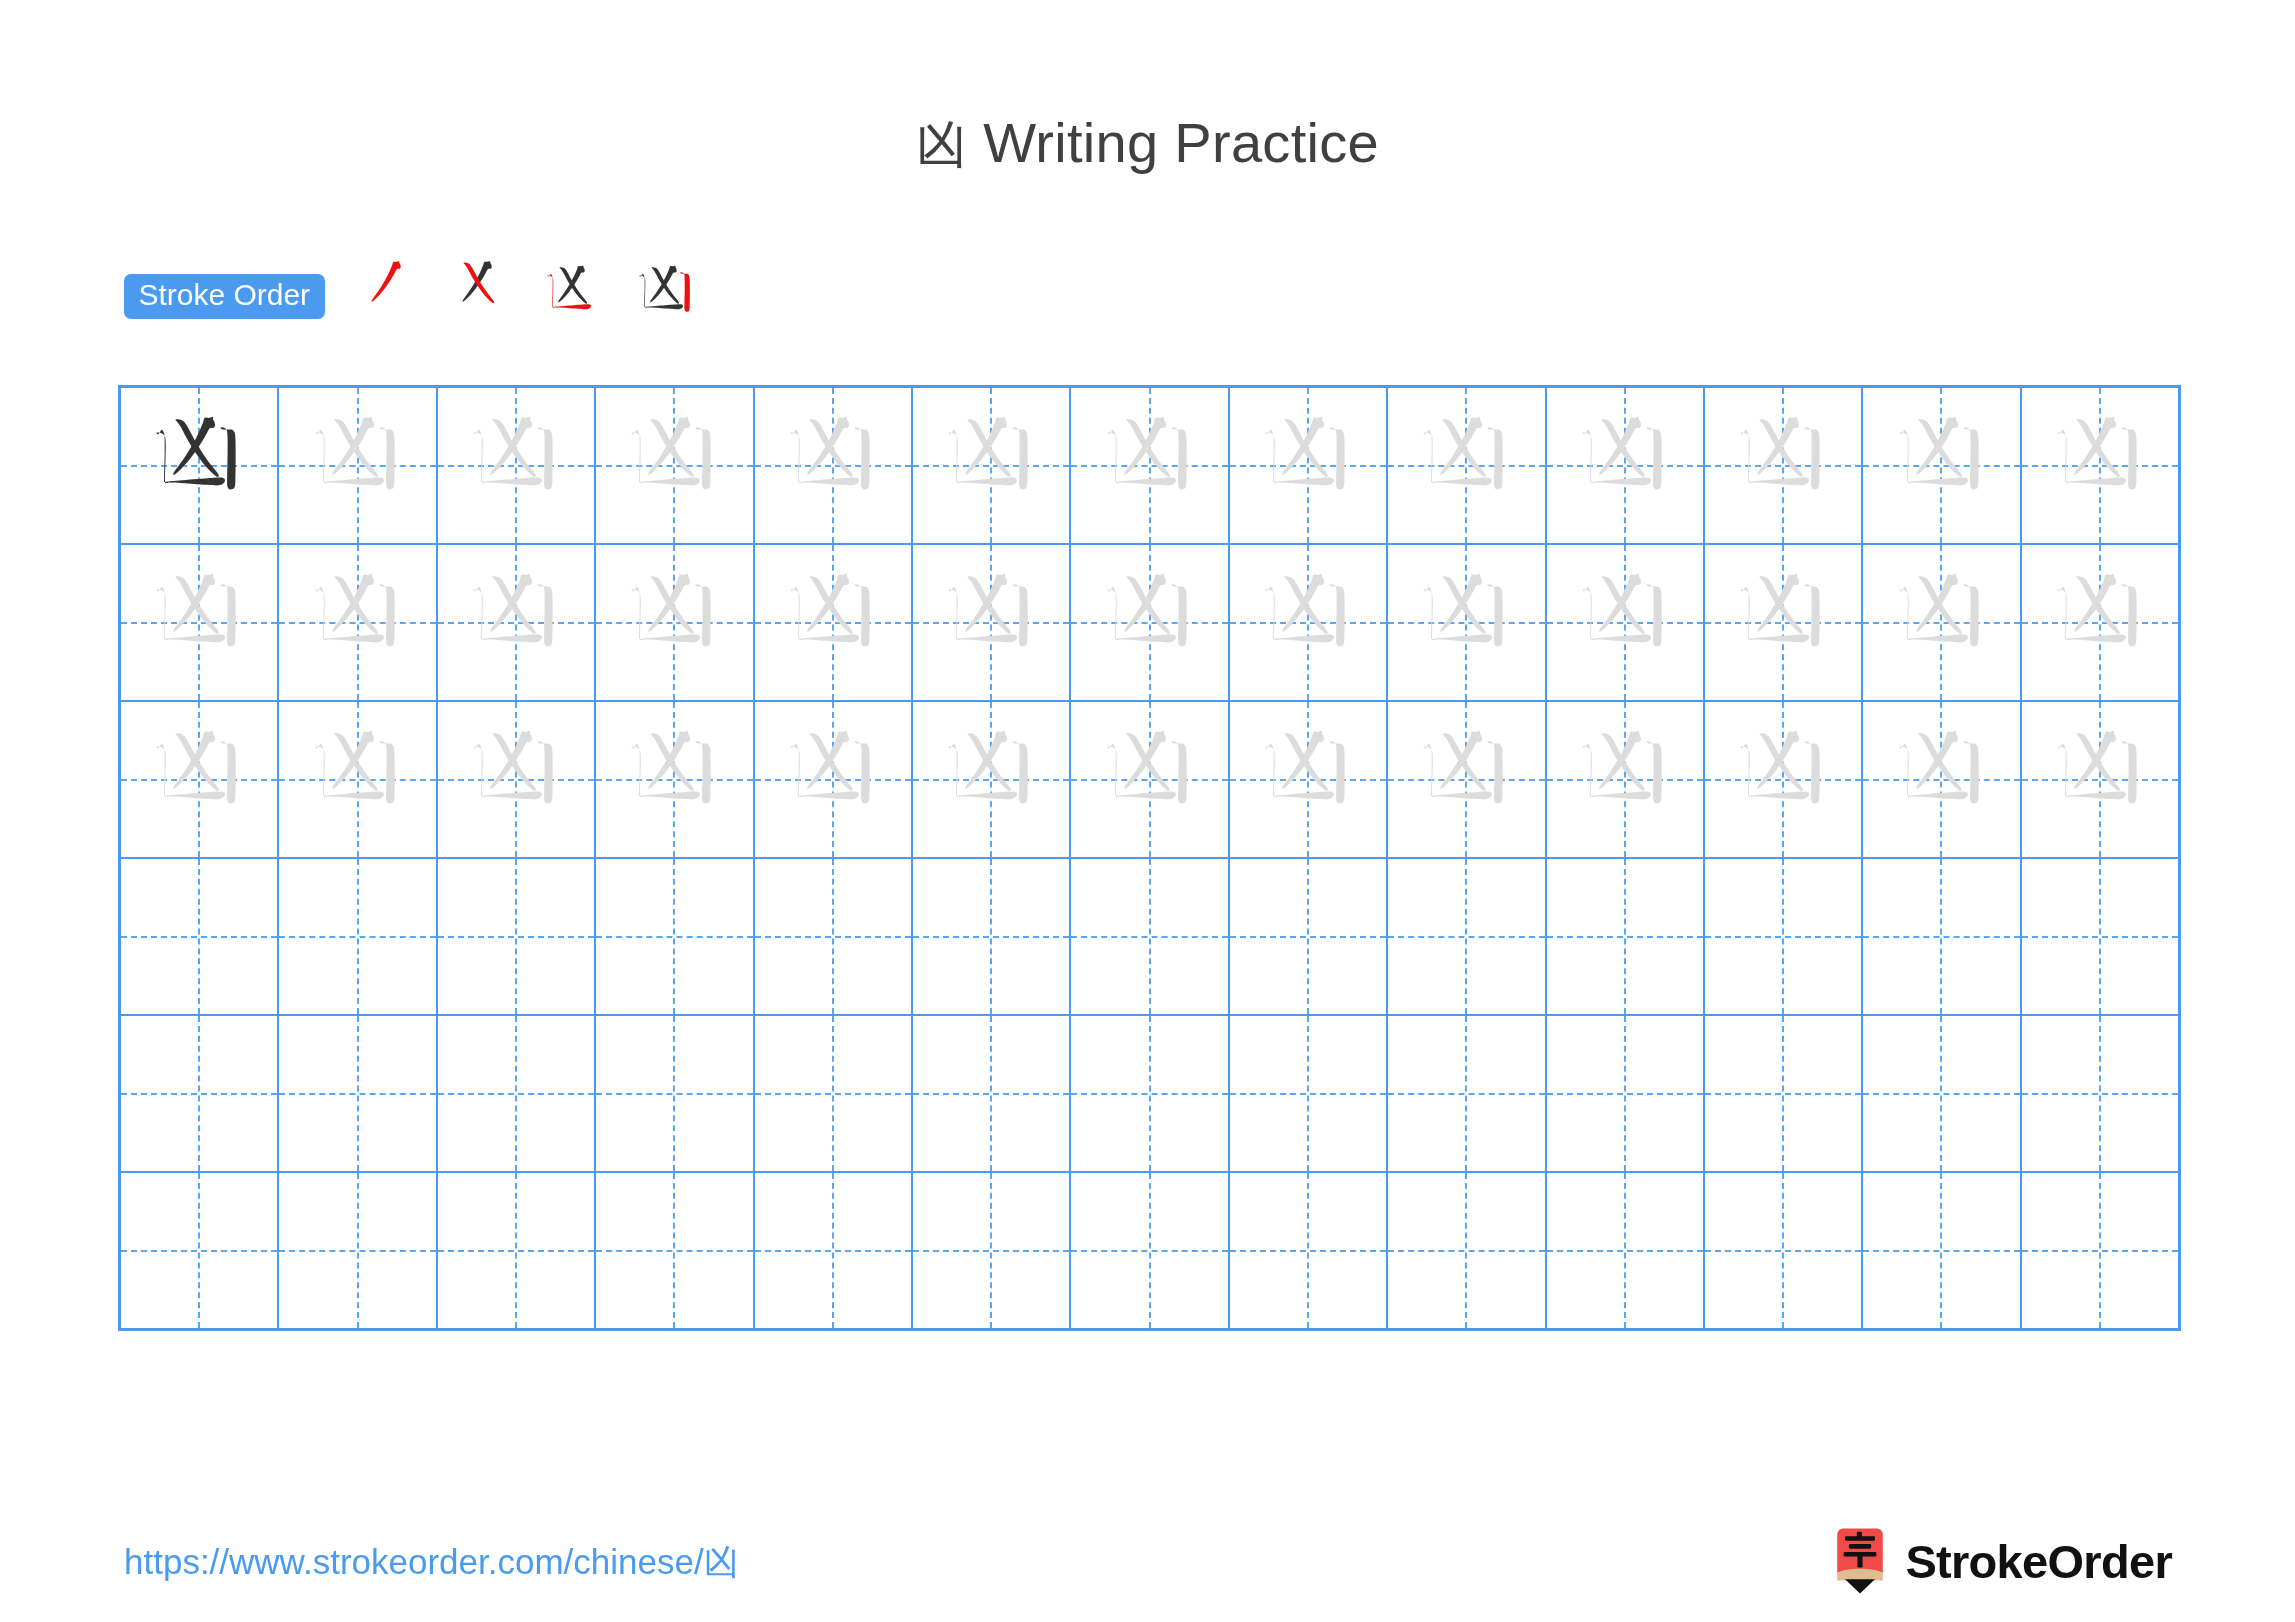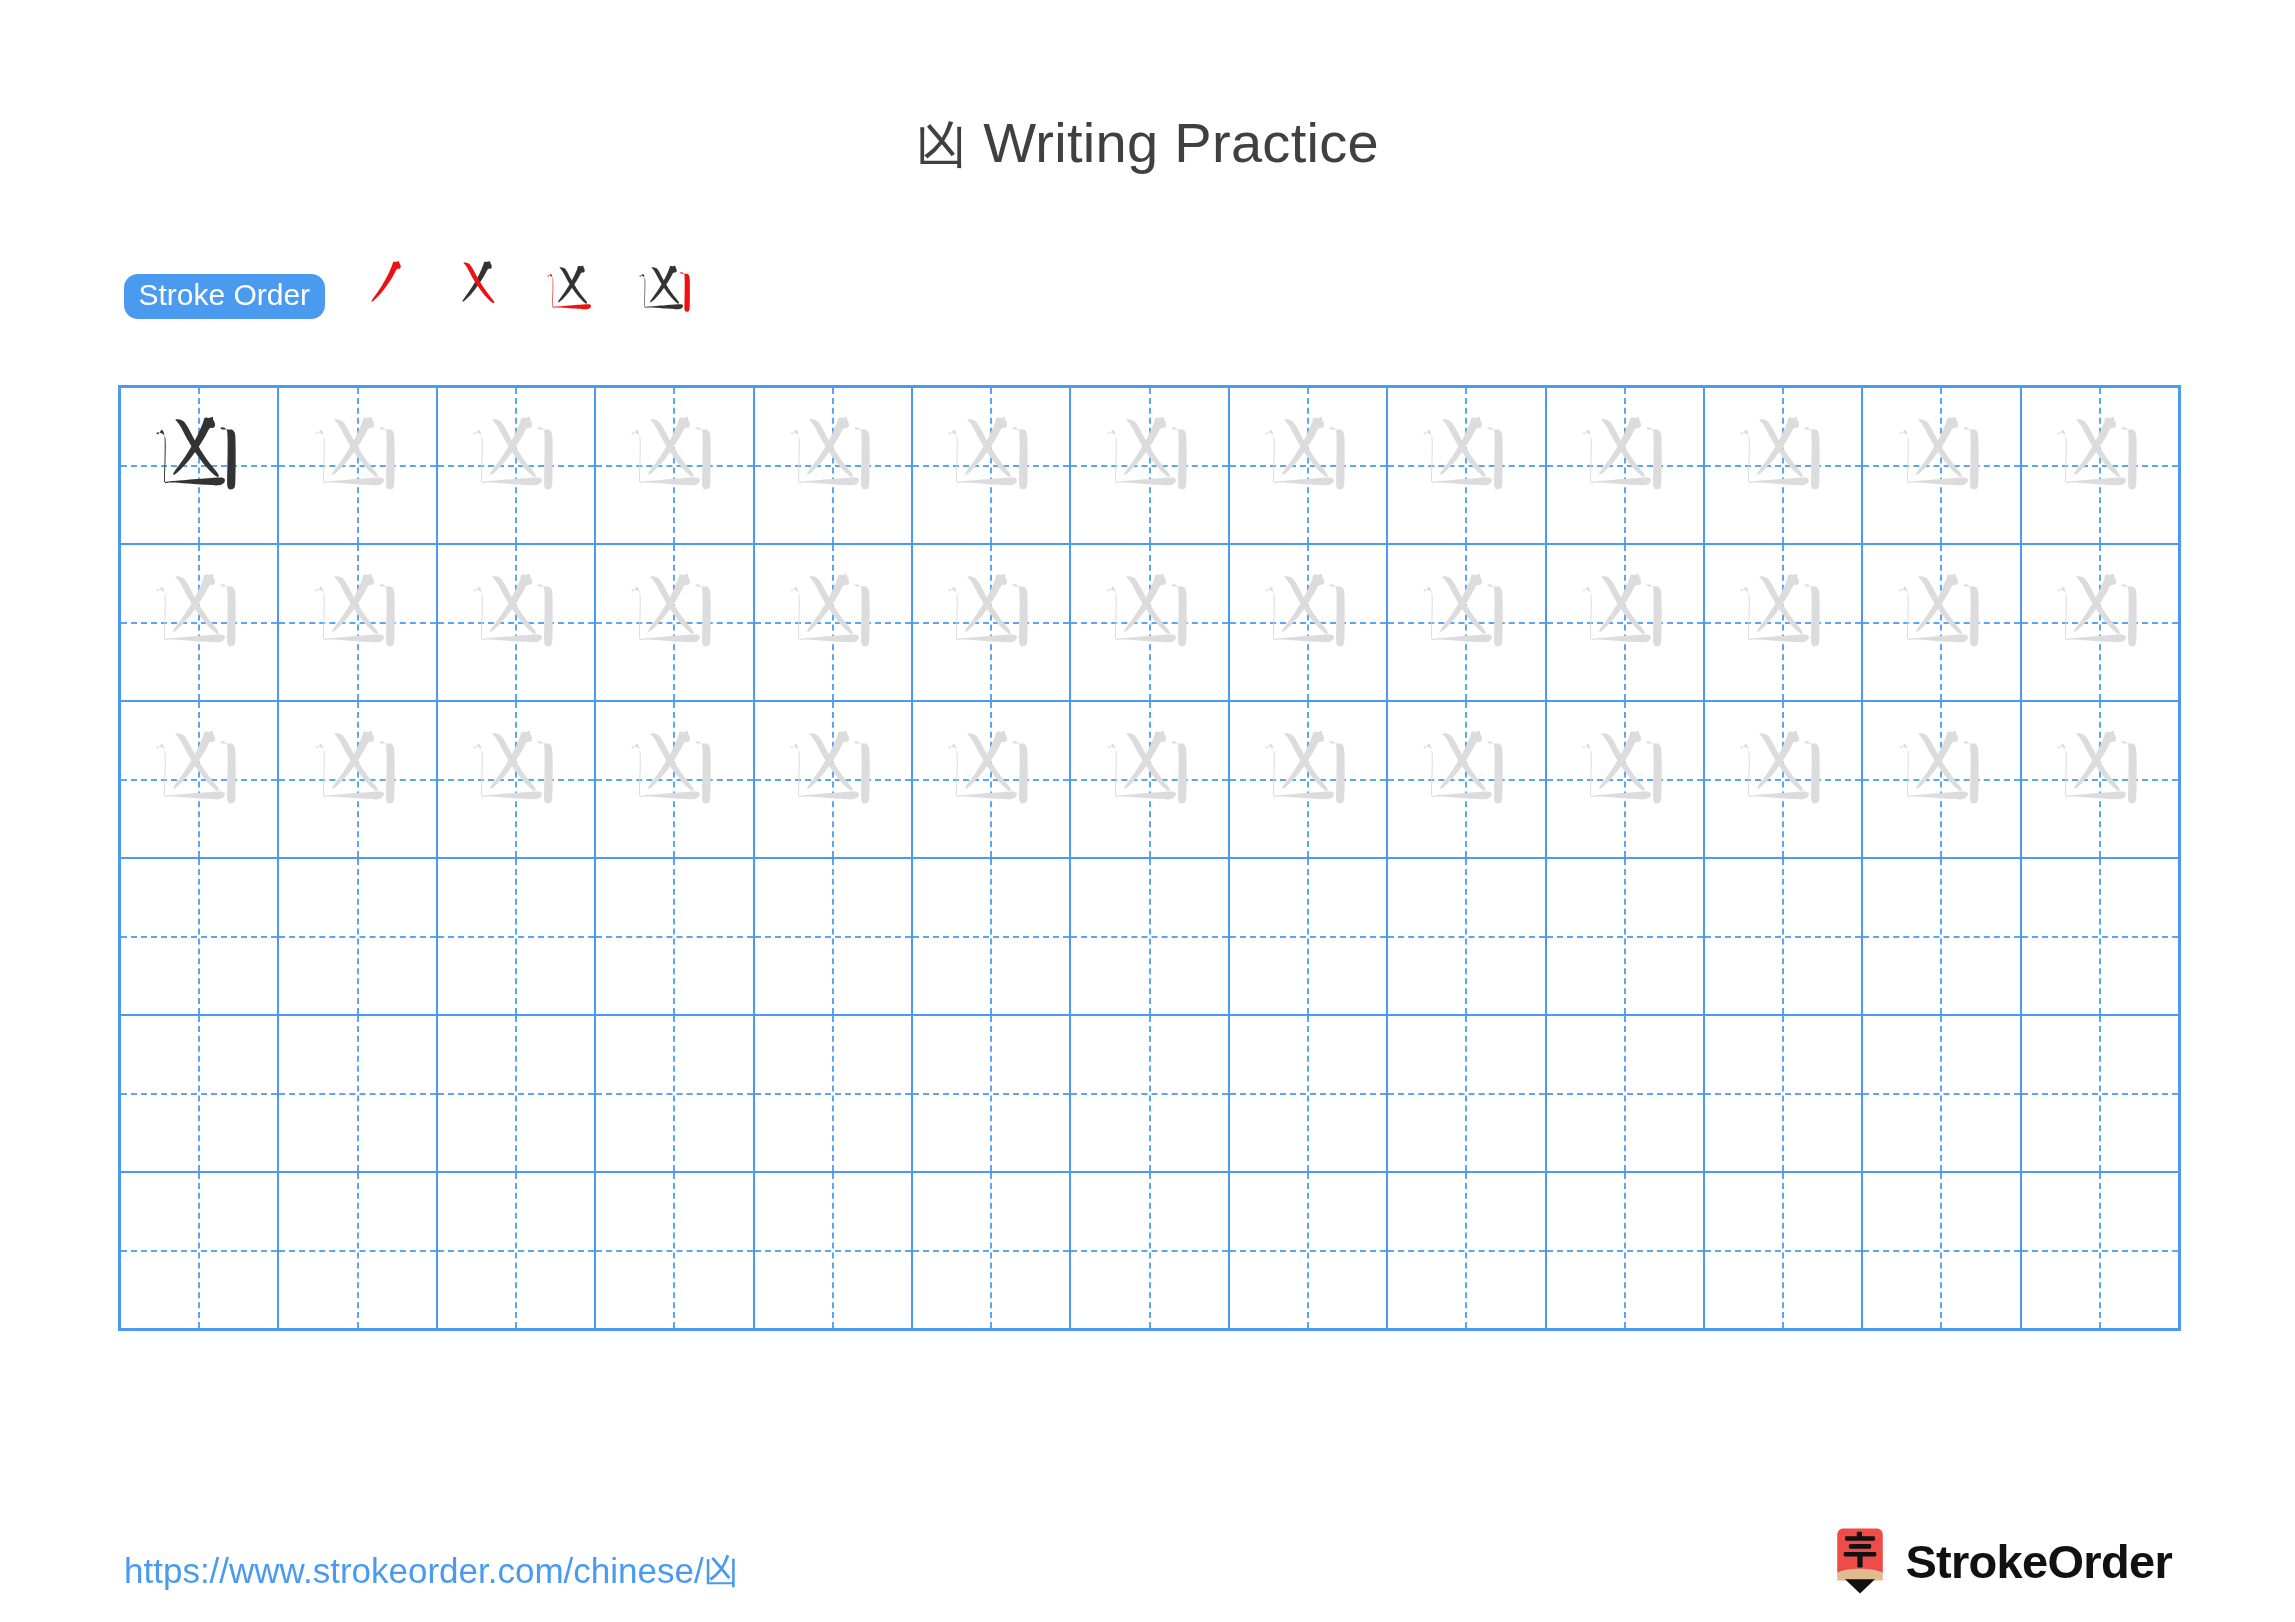--- a/index.html
+++ b/index.html
@@ -42,21 +42,21 @@
     display: flex;
     align-items: center;
     height: 79px;
   }
   .stroke-order-badge {
     background: #4a9bf0;
     color: #ffffff;
     font-size: 30px;
     font-weight: 400;
     padding: 6.5px 14.4px 9.2px 14.4px;
-    border-radius: 14px;
+    border-radius: 7px;
     line-height: 1;
     white-space: nowrap;
   }
   .stroke-steps {
     display: flex;
     align-items: center;
     margin-left: 29px;
   }
   .stroke-step {
     width: 77px;
@@ -135,21 +135,20 @@
   .glyph-light path { fill: #dcdcdc; }
 
   
   .footer-url {
     position: absolute;
     left: 124px;
     top: 1539px;
     font-size: 35px;
     color: #4a9bf0;
     white-space: nowrap;
-    margin-top: 9px;
   }
   .footer-brand {
     position: absolute;
     right: 123px;
     top: 1525px;
     display: flex;
     align-items: center;
     height: 72px;
   }
   .brand-logo { width: 56px; height: 68px; display: block; margin-right: 17px; }

